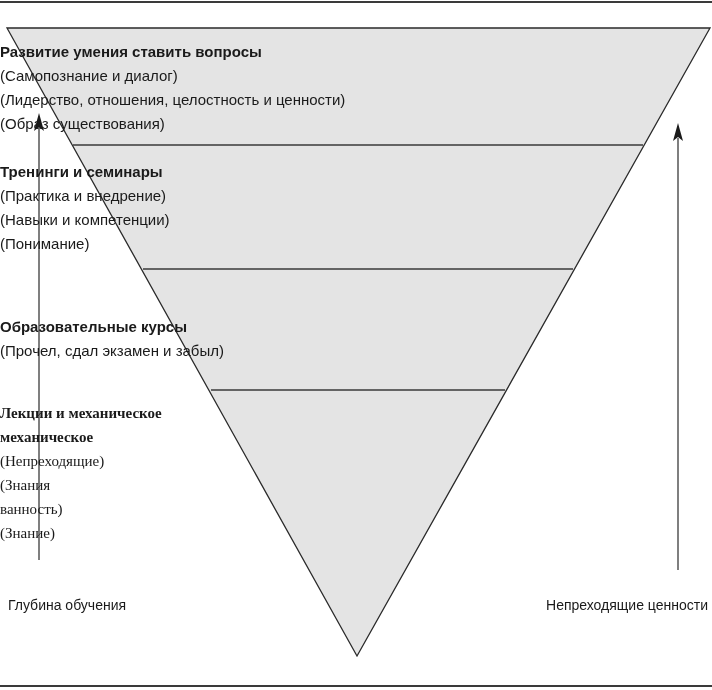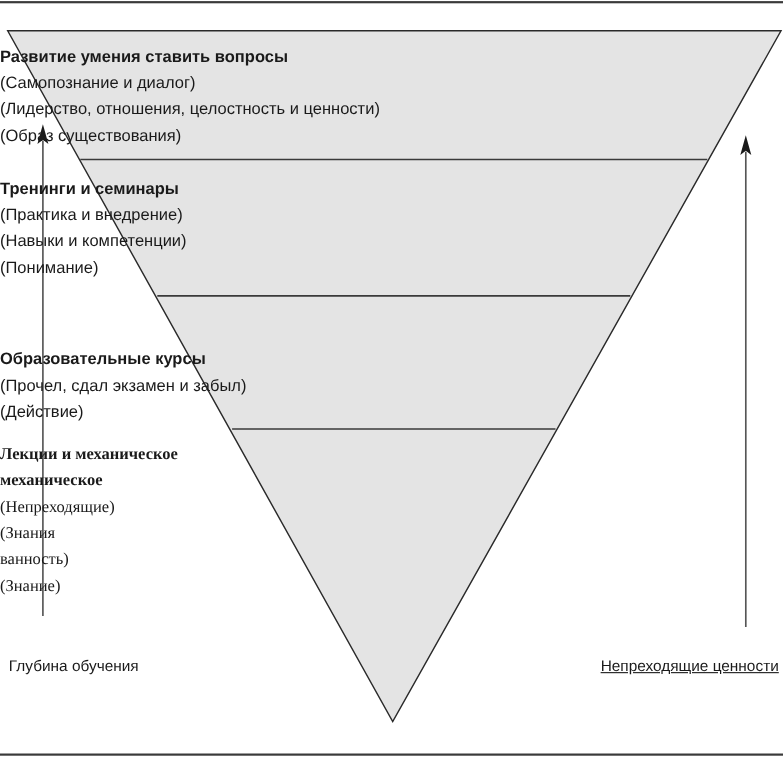--- a/index.html
+++ b/index.html
@@ -49,26 +49,25 @@
 <div class="tier" style="top:160px;">
   <div class="title">Тренинги и семинары</div>
   <div>(Практика и внедрение)</div>
   <div>(Навыки и компетенции)</div>
   <div>(Понимание)</div>
 </div>
 
 <div class="tier" style="top:291px;margin-top:24px;">
   <div class="title">Образовательные курсы</div>
   <div>(Прочел, сдал экзамен и забыл)</div>
-  <div>(Действие)</div>
 </div>
 
 <div class="tier" style="top:401px;font-family:Liberation Serif, serif;">
   <div class="title">Лекции и механическое</div>
   <div class="title">механическое</div>
   <div>(Непреходящие)</div>
   <div>(Знания</div>
   <div>ванность)</div>
   <div>(Знание)</div>
 </div>
 
 <div class="side-label" style="left:8px; top:595px;">Глубина обучения</div>
-<div class="side-label" style="right:4px; top:595px;text-decoration:underline;">Непреходящие ценности</div>
+<div class="side-label" style="right:4px; top:595px;">Непреходящие ценности</div>
 
 </body></html>

